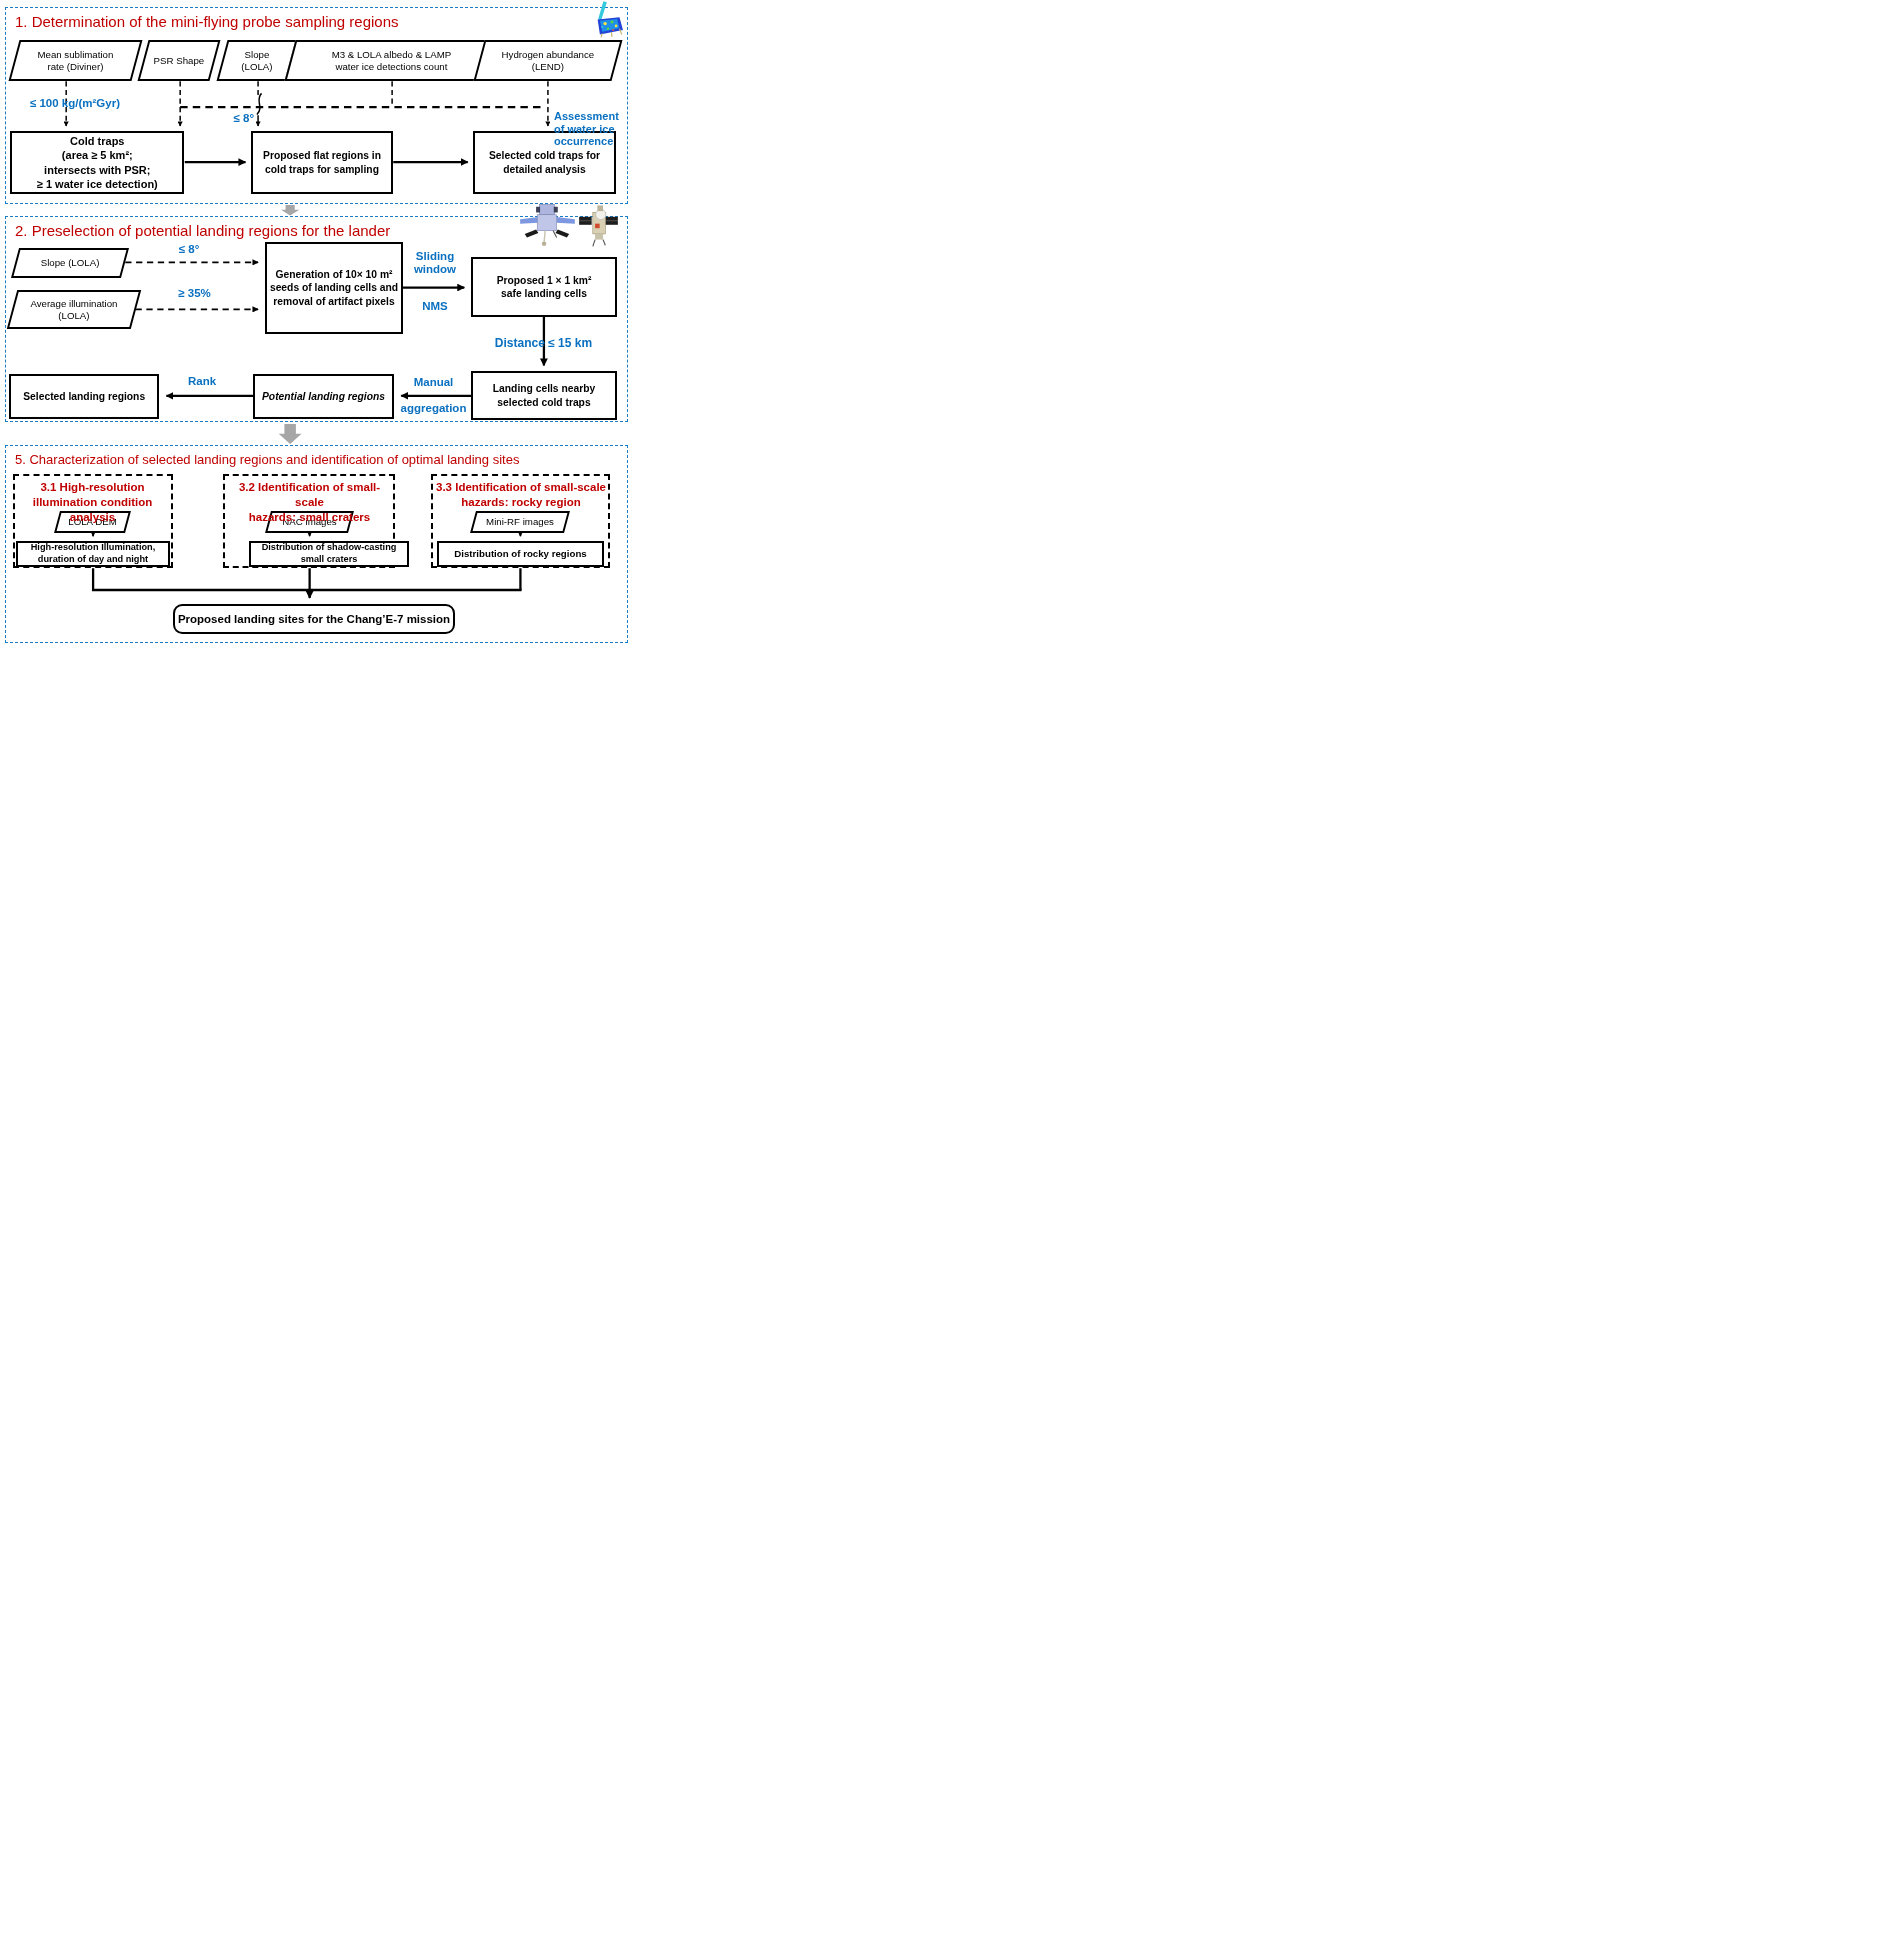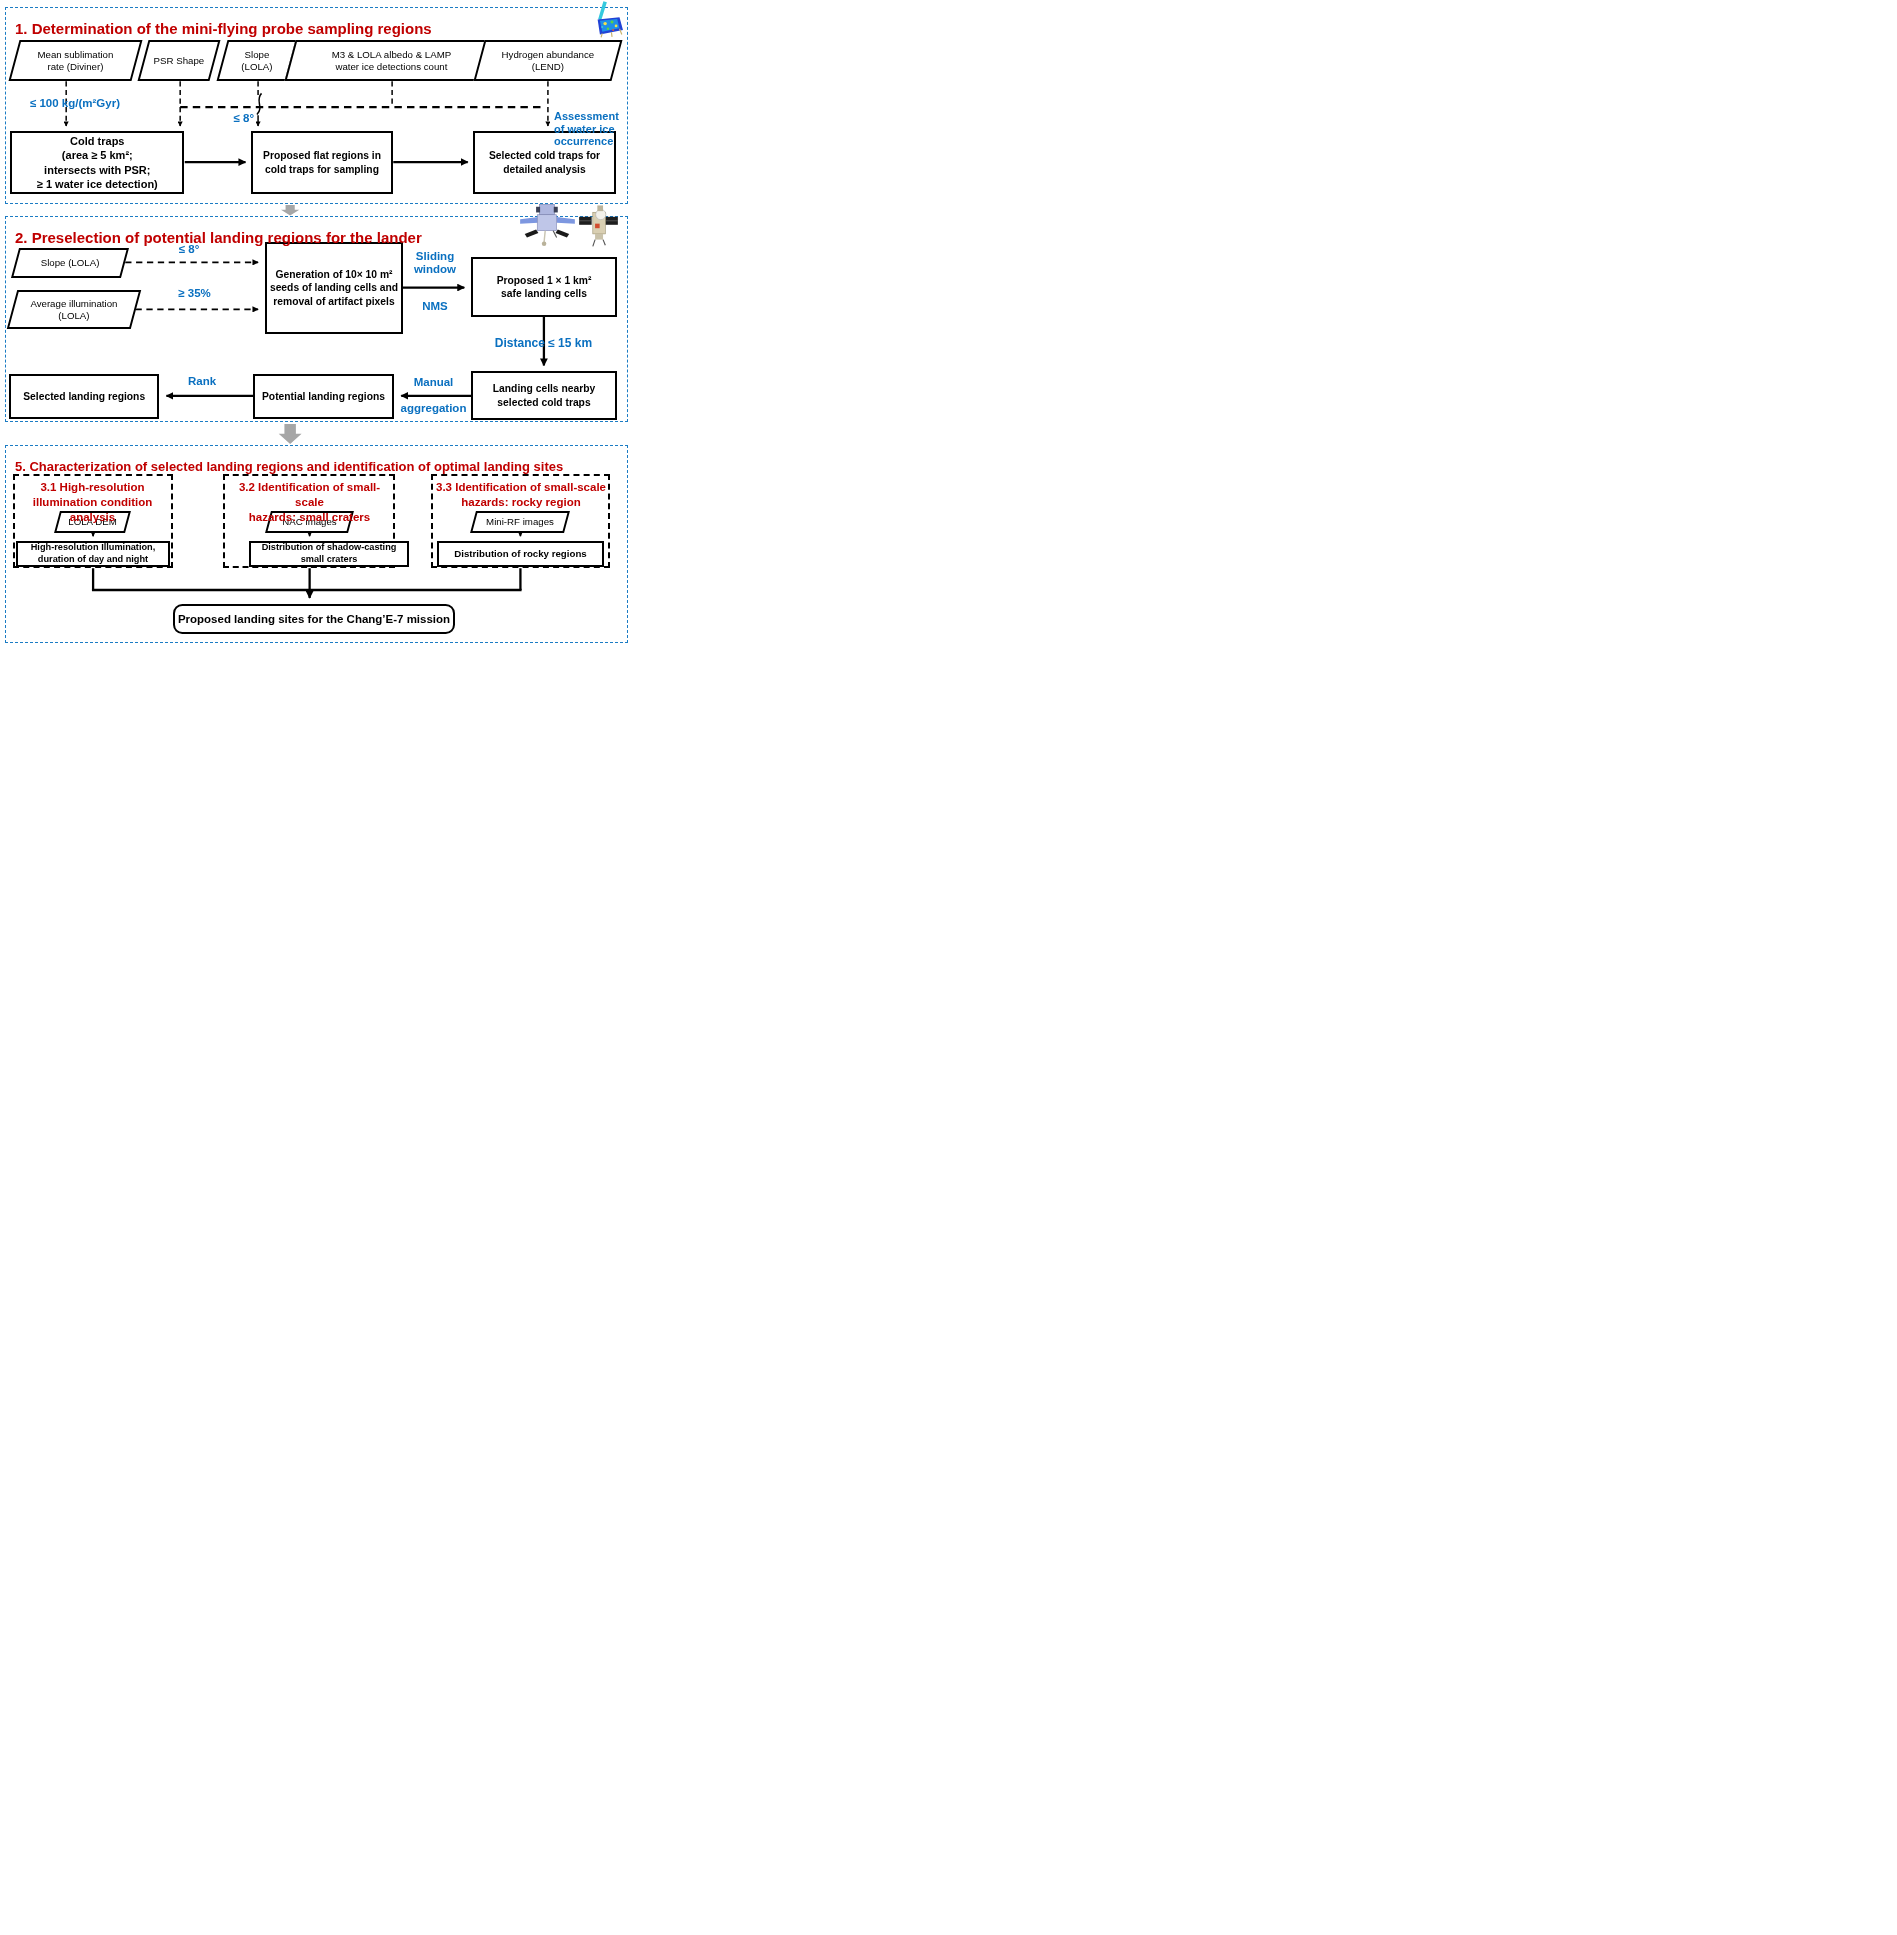--- a/index.html
+++ b/index.html
@@ -1,21 +1,21 @@
 <!DOCTYPE html>
 <html style="font-size:9.2px"><head>
 <meta charset="utf-8">
 <style>
   html,body{margin:0;padding:0;background:#fff;}
   .stage{
     position:relative;width:633px;height:645px;background:#fff;
     font-family:"Liberation Sans","DejaVu Sans",sans-serif;color:#000;overflow:hidden;
   }
   .sec{position:absolute;border:1.7px dashed #1B7CC4;box-sizing:border-box;z-index:0;background:transparent;}
-  .stitle{position:absolute;color:#C00000;font-weight:bold;font-size:15px;white-space:nowrap;z-index:4;margin-top:7px;}
+  .stitle{position:absolute;color:#C00000;font-weight:normal;font-size:15px;white-space:nowrap;z-index:4;}
   .stitle.small{font-size:13px;}
   svg.wires{position:absolute;left:0;top:0;z-index:1;pointer-events:none;}
   .box{
     position:absolute;border:2.3px solid #000;background:#fff;box-sizing:border-box;
     display:flex;align-items:center;justify-content:center;text-align:center;
     font-weight:bold;font-size:10.3px;line-height:1.3;white-space:pre-line;z-index:2;padding:1.1px 2.3px;
   }
   .box.rounded{border-radius:9.2px;border-width:2.9px;font-size:11.5px;}
   .box.small{font-size:9.2px;}
   .par{
@@ -190,21 +190,21 @@
 aggregation</div>
   <div class="blab" style="left:179px;top:375px;width:46px;">Rank</div>
 
   <div class="box" style="left:265px;top:242px;width:138px;height:92px;"><span style="white-space:pre-line;">Generation of 10× 10 m²
 seeds of landing cells and
 removal of artifact pixels</span></div>
   <div class="box" style="left:471px;top:257px;width:146px;height:60px;"><span style="white-space:pre-line;">Proposed 1 × 1 km²
 safe landing cells</span></div>
   <div class="box" style="left:471px;top:371px;width:146px;height:49px;"><span style="white-space:pre-line;">Landing cells nearby
 selected cold traps</span></div>
-  <div class="box" style="left:253px;top:374px;width:141px;height:45px;"><span style="white-space:pre-line;">Potential landing regions</span></div>
+  <div class="box" style="left:253px;top:374px;width:141px;height:45px;"><span style="white-space:pre-line;font-style:italic;">Potential landing regions</span></div>
   <div class="box" style="left:9.2px;top:374px;width:150px;height:45px;"><span style="white-space:pre-line;">Selected landing regions</span></div>
 
   <div class="stitle small" style="left:15px;top:452px;">5. Characterization of selected landing regions and identification of optimal landing sites</div>
 
   <div class="dbox" style="left:12.6px;top:474px;width:160px;height:94px;"></div>
   <div class="dbox" style="left:223px;top:474px;width:172px;height:94px;"></div>
   <div class="dbox" style="left:431px;top:474px;width:179px;height:94px;"></div>
 
   <div class="dtitle" style="left:17px;top:480px;width:151px;">3.1 High-resolution
 illumination condition analysis</div>

